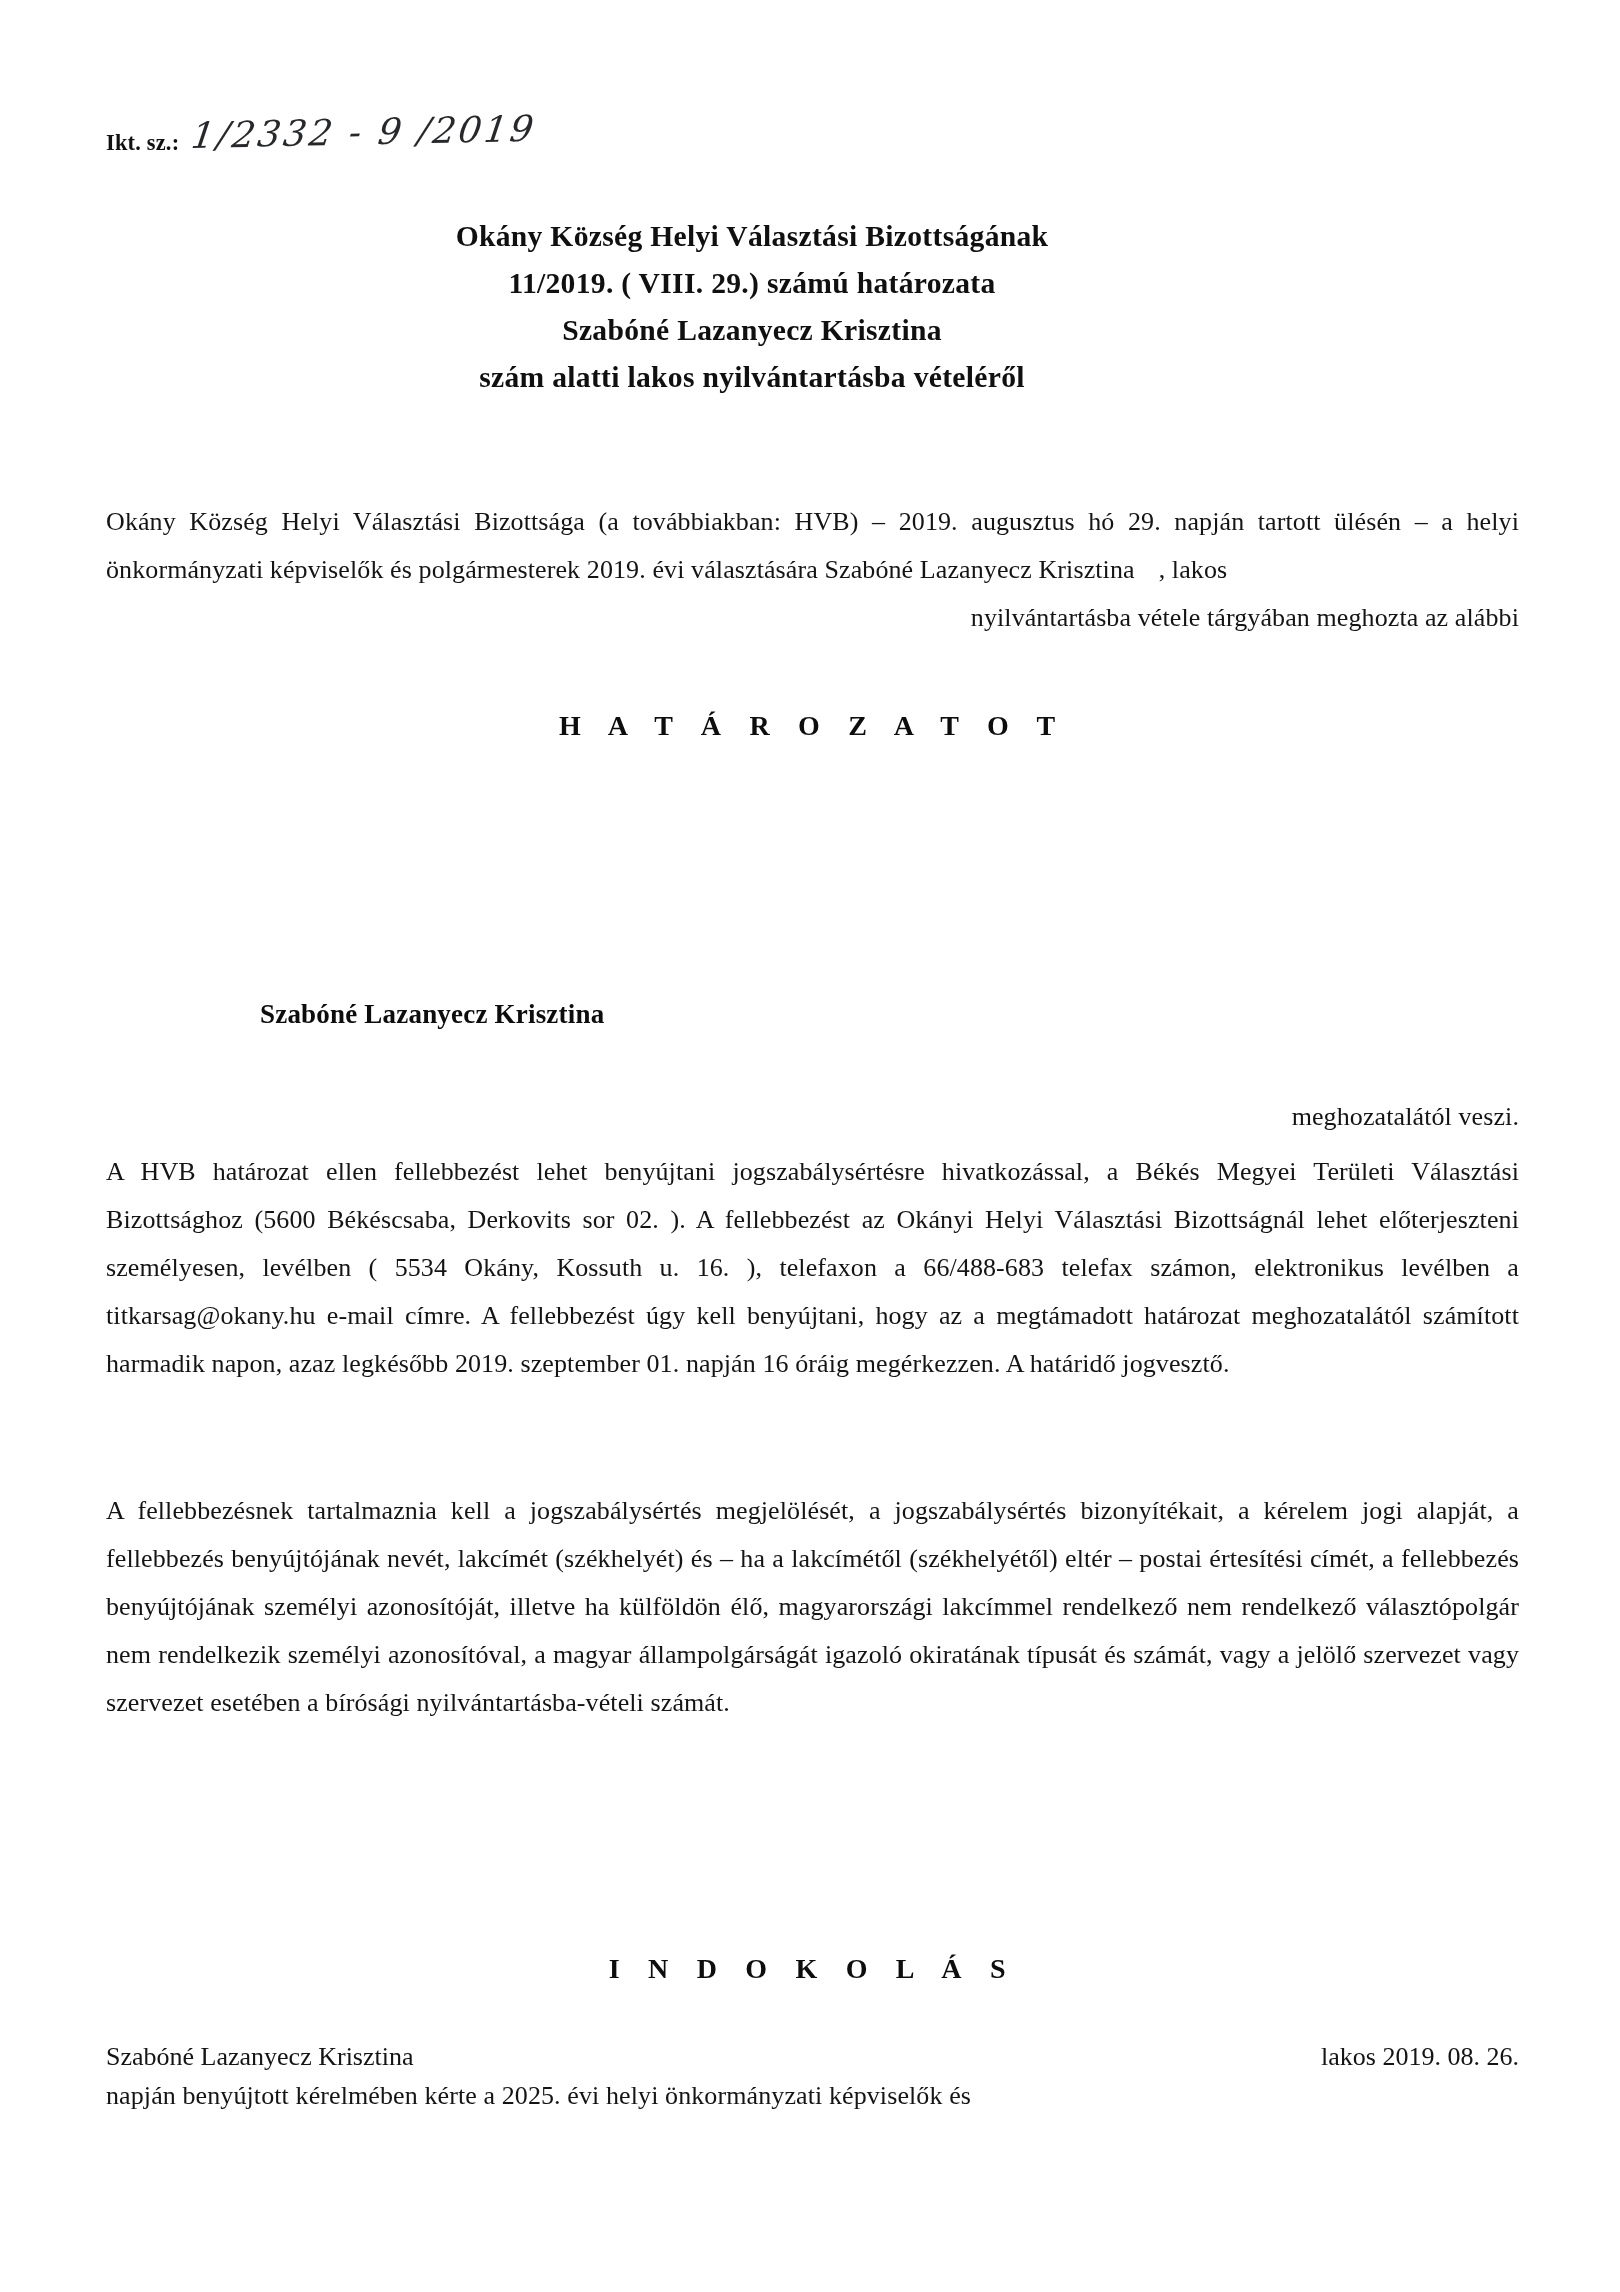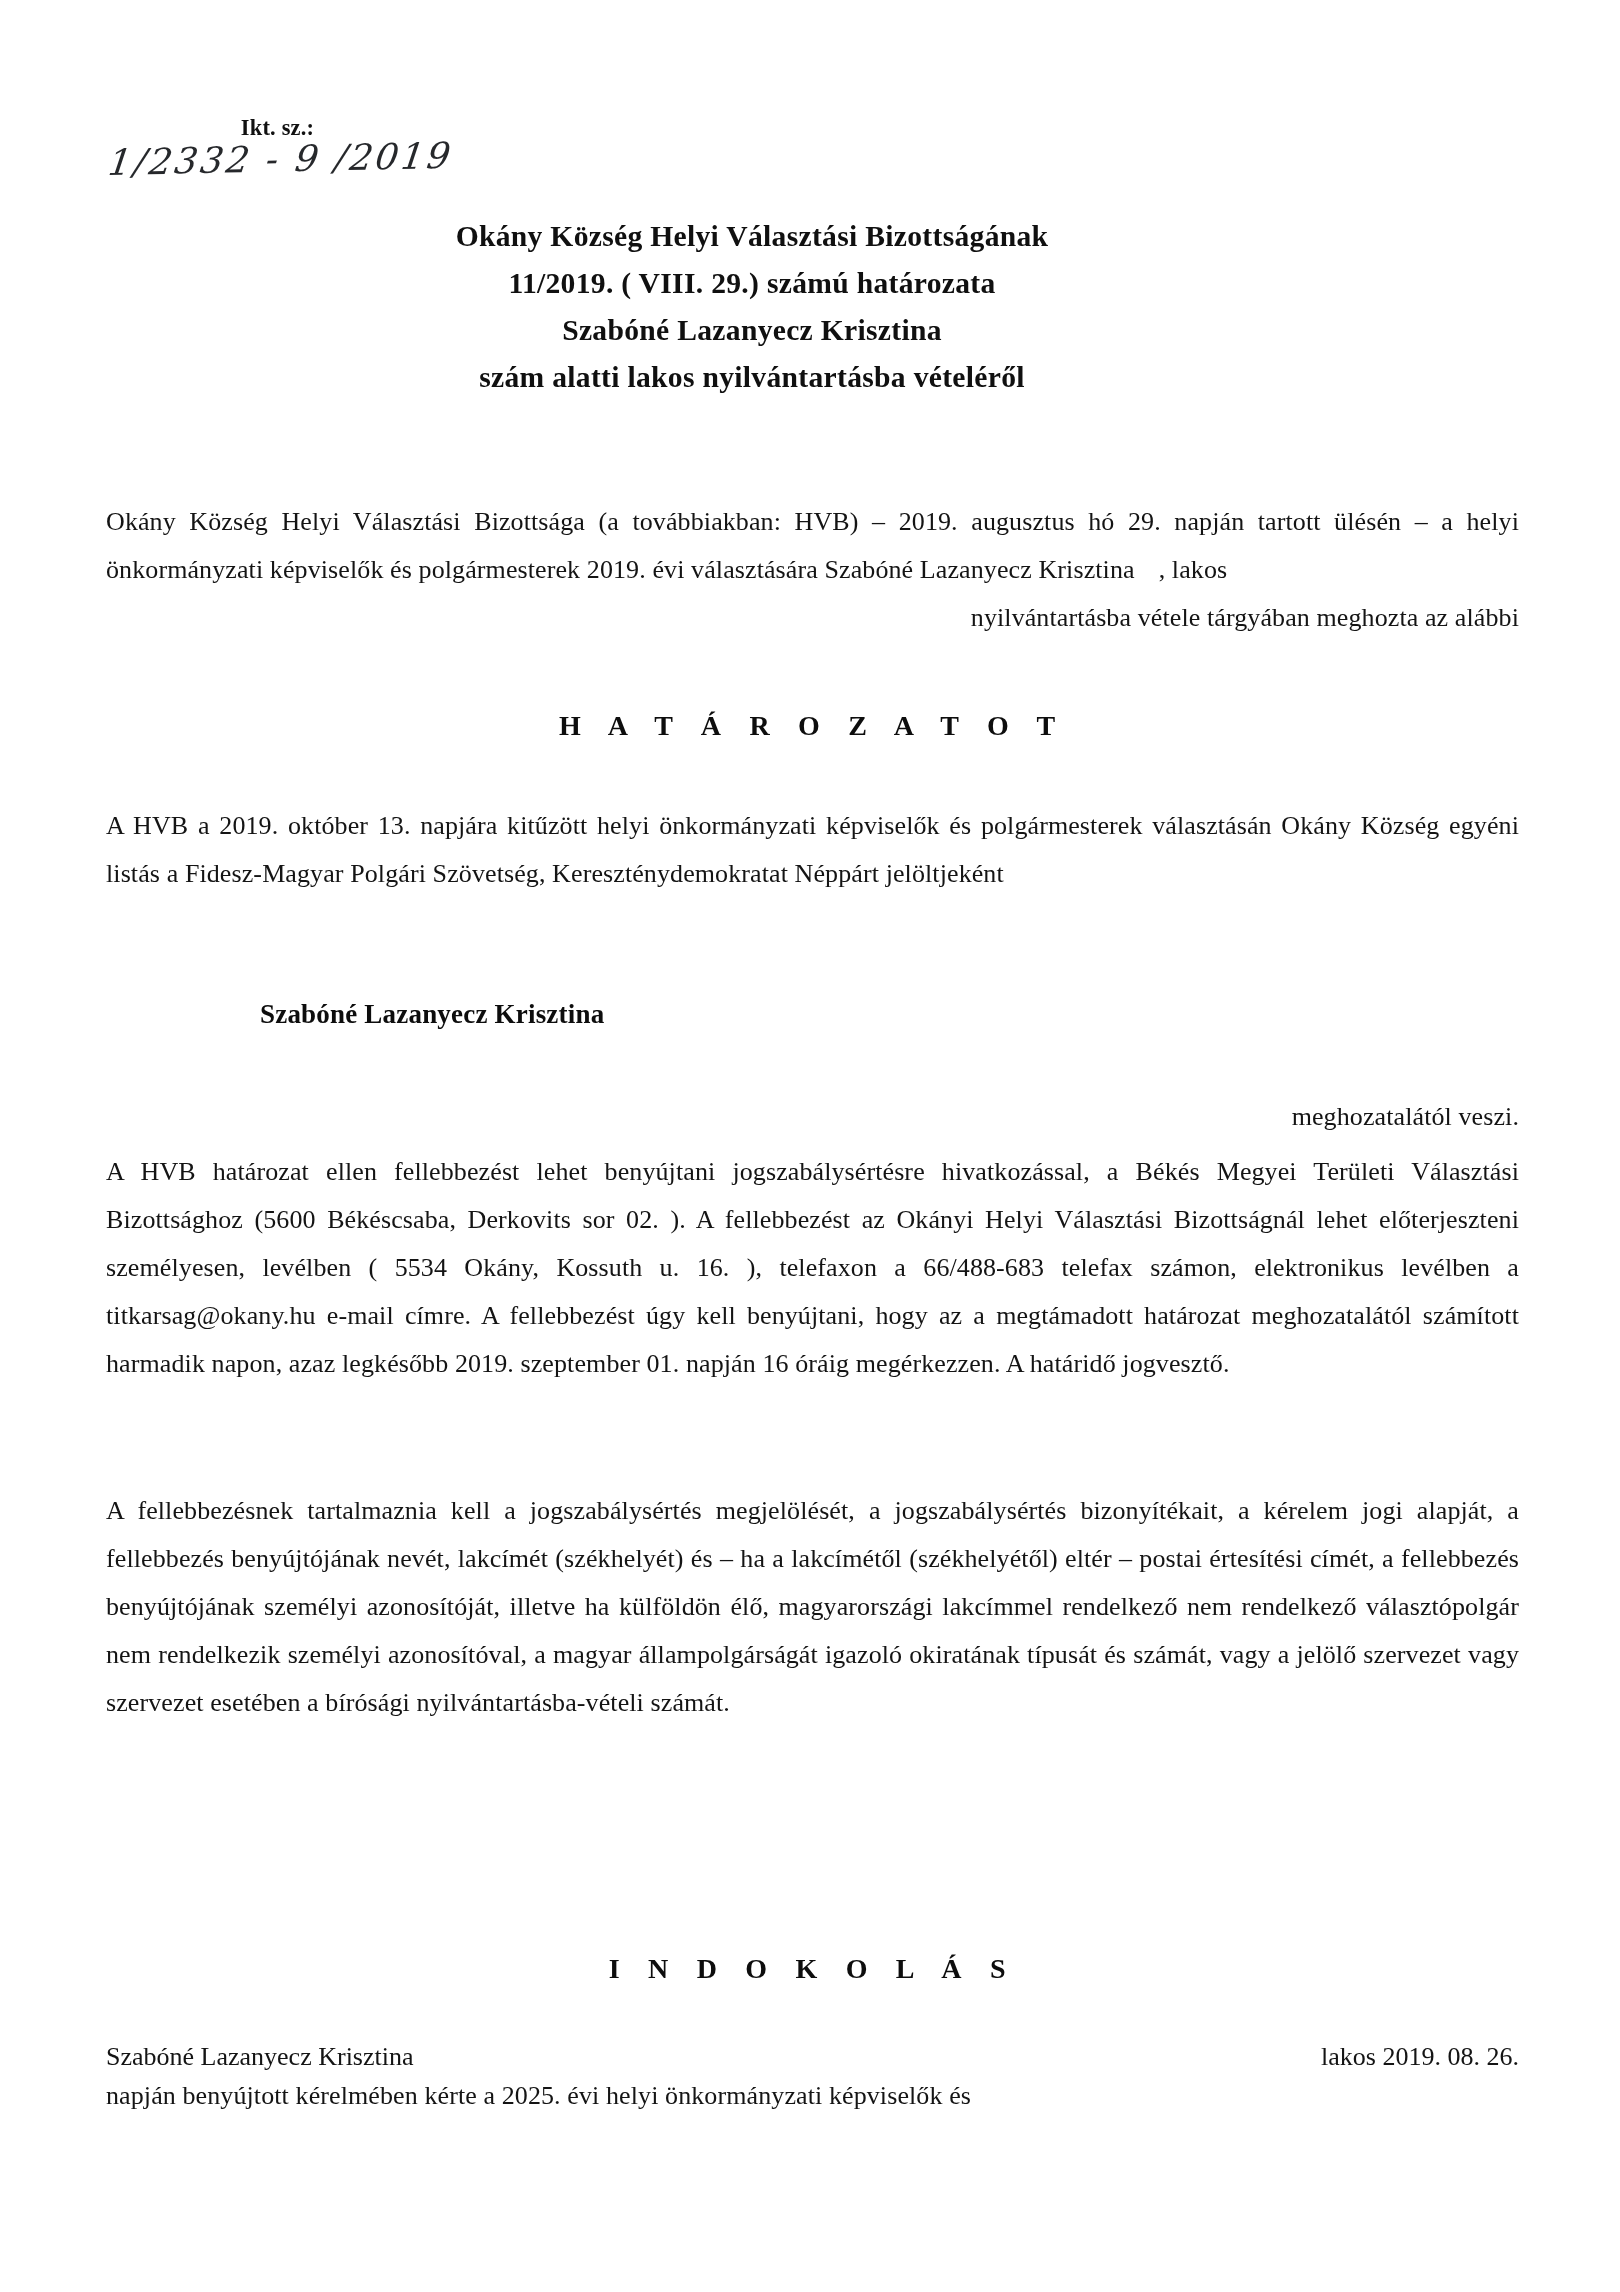--- a/index.html
+++ b/index.html
@@ -20,23 +20,22 @@
     overflow: hidden;
     box-sizing: border-box;
   }
 
   
   .iktato {
     position: absolute;
     left: 106px;
     top: 115px;
     display: flex;
-    align-items: center;
-    gap: 1px;
-    flex-direction: column;
+    align-items: flex-end;
+    gap: 10px;
   }
   .iktato-label {
     font-family: "Liberation Serif", "DejaVu Serif", serif;
     font-weight: bold;
     font-size: 22.4px;
     letter-spacing: 0.2px;
     color: #111;
   }
   .iktato-hand {
     font-family: "DejaVu Serif", "Liberation Serif", serif;
@@ -128,23 +127,20 @@
 
   <div class="abs" style="top:498px;">
     <p class="para"><span>Okány Község Helyi Választási Bizottsága (a továbbiakban: HVB) – 2019. augusztus hó 29. napján tartott ülésén – a helyi önkormányzati képviselők és polgármesterek 2019. évi választására Szabóné Lazanyecz Krisztina</span><span class="redaction">, lakos</span></p>
     <p class="para left">nyilvántartásba vétele tárgyában meghozta az alábbi</p>
   </div>
 
   <div class="abs" style="top:702px;">
     <p class="center-head">H A T Á R O Z A T O T</p>
   </div>
 
-  <div class="abs" style="top:802px;">
-    <p class="para">A HVB a 2019. október 13. napjára kitűzött helyi önkormányzati képviselők és polgármesterek választásán Okány Község egyéni listás a Fidesz-Magyar Polgári Szövetség, Kereszténydemokratat Néppárt jelöltjeként</p>
-  </div>
 
   <div class="abs" style="top:999px; left:260px; width:1254px;">
     <p class="bold-name">Szabóné Lazanyecz Krisztina</p>
   </div>
 
   <div class="abs" style="top:1093px;">
     <p class="para left">meghozatalától veszi.</p>
   </div>
 
   <div class="abs" style="top:1148px;">

